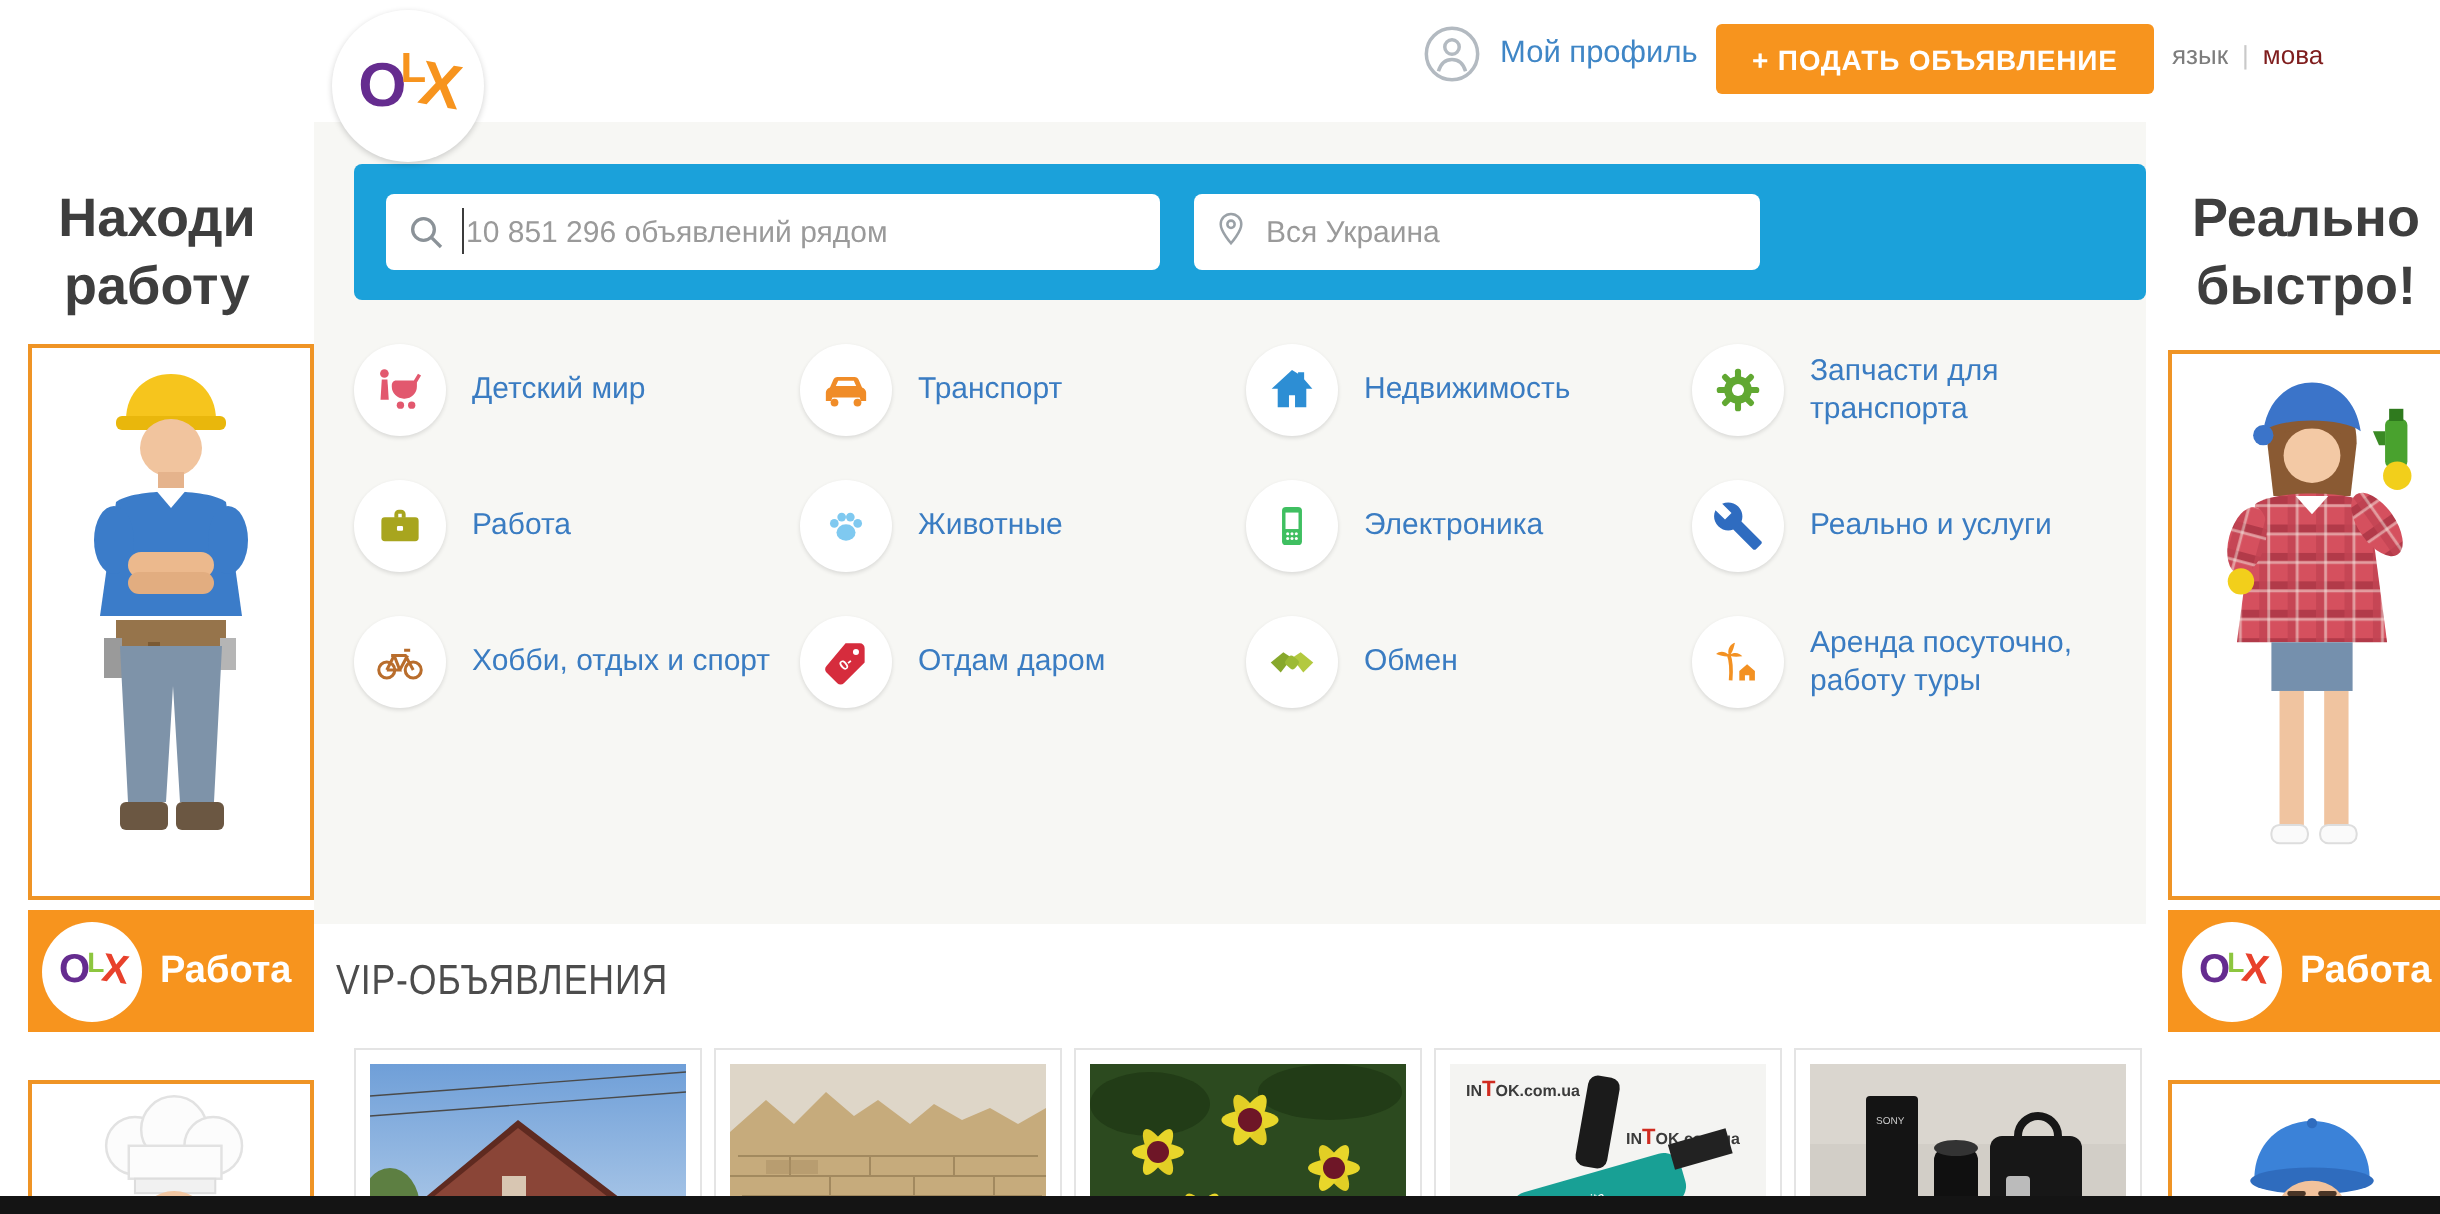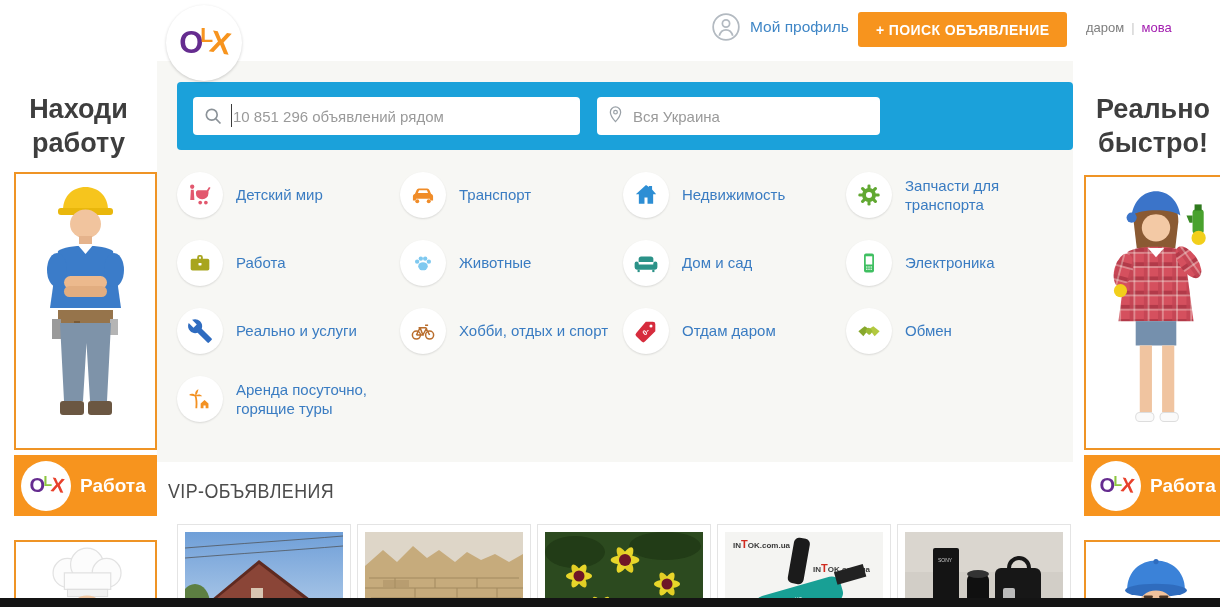--- a/index.html
+++ b/index.html
@@ -9,21 +9,21 @@
   .logo-circle{left:166px;top:5px;width:76px;height:76px;background:#fff;border-radius:50%;box-shadow:0 1px 3px rgba(0,0,0,.18);display:flex;align-items:center;justify-content:center;font-weight:bold;font-size:31px;letter-spacing:-2px;z-index:3;cursor:pointer}
   .logo-circle .ho{color:#652c8f}
   .logo-circle .hl{color:#f7941e;font-size:21px;position:relative;top:-8px;margin:0 -1px}
   .logo-circle .hx{color:#f7941e;display:inline-block;transform:rotate(10deg)}
   .profile{left:712px;top:13px;display:flex;align-items:center;gap:10px;color:#3f86c6;font-size:15.5px;cursor:pointer}
   .picon{width:28px;height:28px;color:#b3bac1}
   .picon svg{width:100%;height:100%}
   .post-btn{left:858px;top:12px;height:35px;padding:0 18px;background:#f7941e;border:none;border-radius:3px;color:#fff;font-weight:bold;font-size:14px;letter-spacing:.4px;display:flex;align-items:center;font-family:inherit;cursor:pointer}
   .lang{left:1086px;top:20px;font-size:13px;color:#7d7d7d;display:flex;gap:7px;align-items:center}
   .lang .sep{color:#c9c9c9}
-  .lang .l2{color:#a21caf;cursor:pointer}
+  .lang .l2{color:#7f1d1d;cursor:pointer}
   .lang .l1{cursor:pointer}
   .search-band{left:177px;top:82px;width:896px;height:68px;background:#1ba1da;border-radius:4px}
   .inp{position:absolute;top:97px;height:38px;border:none;border-radius:4px;background:#fff;font-size:15px;color:#9a9a9a;outline:none;font-family:inherit;box-sizing:border-box}
   .inp::placeholder{color:#9a9a9a;opacity:1}
   #q{left:193px;width:387px;padding:0 10px 0 40px}
   #loc{left:597px;width:283px;padding:0 10px 0 36px}
   .q-icon{left:203px;top:106px;width:20px;height:20px;color:#8b9298}
   .loc-icon{left:606px;top:105px;width:19px;height:19px;color:#9aa1a7}
   .q-icon svg,.loc-icon svg{width:100%;height:100%}
   .caret{left:231px;top:104px;width:1px;height:23px;background:#3c3c3c}
@@ -75,25 +75,25 @@
       <svg viewBox="0 0 24 24" fill="none" stroke="currentColor" stroke-width="1.5">
           <circle cx="12" cy="12" r="11"></circle>
           <circle cx="12" cy="9" r="3.1"></circle>
           <path d="M6.2 19.4c1-3.3 3.2-5 5.8-5s4.8 1.7 5.8 5"></path>
         </svg>
     </span>
     <span>Мой профиль</span>
   </div>
 
   <button class="abs post-btn">
-    <span>+ ПОИСК ОБЪЯВЛЕНИЕ</span>
+    <span>+ ПОДАТЬ ОБЪЯВЛЕНИЕ</span>
   </button>
 
   <div class="abs lang">
-    <span class="l1">даром</span>
+    <span class="l1">язык</span>
     <span class="sep">|</span>
     <span class="l2">мова</span>
   </div>
 
   <div class="abs search-band"></div>
   <input id="q" class="abs inp" type="text" placeholder="10 851 296 объявлений рядом" style="">
   <span class="abs q-icon">
     <svg viewBox="0 0 24 24" fill="none" stroke="currentColor" stroke-width="2">
         <circle cx="10.5" cy="10.5" r="6.5"></circle>
         <path d="M15.5 15.5 21 21"></path>
@@ -169,31 +169,20 @@
             <ellipse cx="12" cy="15" rx="4.4" ry="3.8"></ellipse>
             <circle cx="6.6" cy="10.8" r="2"></circle>
             <circle cx="10" cy="7.9" r="2"></circle>
             <circle cx="14" cy="7.9" r="2"></circle>
             <circle cx="17.4" cy="10.8" r="2"></circle>
           </svg>
         </span>
         <span class="cat-label">Животные</span>
       </div>
       <div class="cat-item">
-        <span class="cat-circle" style="color:#2b9288">
-          <svg viewBox="0 0 24 24" fill="currentColor">
-            <path d="M5.2 11V8.4A2.4 2.4 0 0 1 7.6 6h8.8a2.4 2.4 0 0 1 2.4 2.4V11z"></path>
-            <path d="M3.4 10.6a1.9 1.9 0 0 0-1.9 1.9V16a2.2 2.2 0 0 0 2.2 2.2h16.6A2.2 2.2 0 0 0 22.5 16v-3.5a1.9 1.9 0 0 0-3.8 0v.9H5.3v-.9a1.9 1.9 0 0 0-1.9-1.9z"></path>
-            <rect x="4.2" y="18.2" width="2" height="2.2"></rect>
-            <rect x="17.8" y="18.2" width="2" height="2.2"></rect>
-          </svg>
-        </span>
-        <span class="cat-label">Дом и сад</span>
-      </div>
-      <div class="cat-item">
         <span class="cat-circle" style="color:#3fbf61">
           <svg viewBox="0 0 24 24" fill="currentColor">
             <rect x="7.4" y="3.2" width="9.2" height="17.6" rx="1.8"></rect>
             <rect x="9" y="5.8" width="6" height="7.6" fill="#fff"></rect>
             <circle cx="10" cy="15.6" r="0.7" fill="#fff"></circle>
             <circle cx="12" cy="15.6" r="0.7" fill="#fff"></circle>
             <circle cx="14" cy="15.6" r="0.7" fill="#fff"></circle>
             <circle cx="10" cy="17.8" r="0.7" fill="#fff"></circle>
             <circle cx="12" cy="17.8" r="0.7" fill="#fff"></circle>
             <circle cx="14" cy="17.8" r="0.7" fill="#fff"></circle>
@@ -242,21 +231,21 @@
         <span class="cat-label">Обмен</span>
       </div>
       <div class="cat-item">
         <span class="cat-circle" style="color:#f39122">
           <svg viewBox="0 0 24 24" fill="currentColor">
             <path fill="none" stroke="currentColor" stroke-width="1.7" d="M8.6 20.5C9 16 9 12 7.6 8.3"></path>
             <path d="M7.8 8.6C5.6 6.7 3.4 6.9 1.9 8.3c2 .6 3.7 1.2 5.3 1.1zM7.6 8.3c-.4-2.7 1-4.6 3-5.2-.5 2-.9 3.9-2 5.3zM8 8.7c2.4-1.5 4.7-1 6 .7-2.1.2-4 .3-5.6-.2z"></path>
             <path d="M12.6 20.5v-4.4l3.6-3.1 3.6 3.1v4.4h-2.6v-2.4h-2v2.4z"></path>
           </svg>
         </span>
-        <span class="cat-label">Аренда посуточно, горящие туры</span>
+        <span class="cat-label">Аренда посуточно, работу туры</span>
       </div>
     </div>
 
   <div class="abs vip-title">VIP-ОБЪЯВЛЕНИЯ</div>
   <div class="abs vip-row">
       <div class="vip-card">
         <svg viewBox="0 0 158 100">
           <defs>
             <linearGradient id="sky" x1="0" y1="0" x2="0" y2="1">
               <stop offset="0" stop-color="#6f9fd8"></stop>

